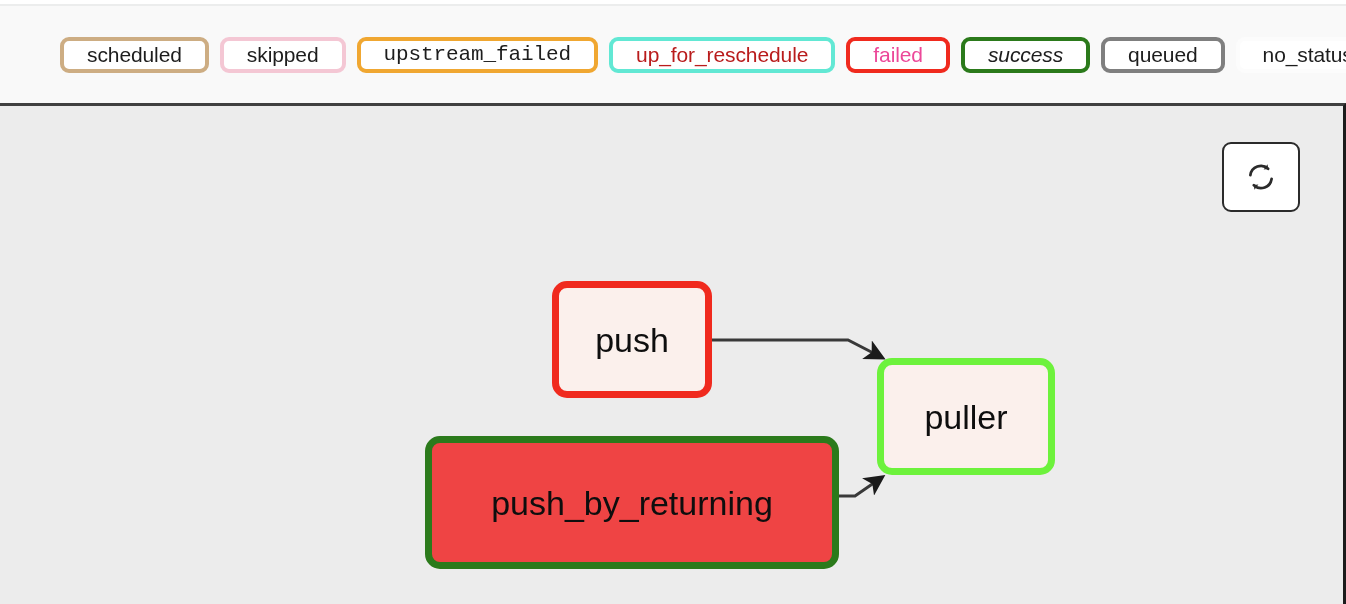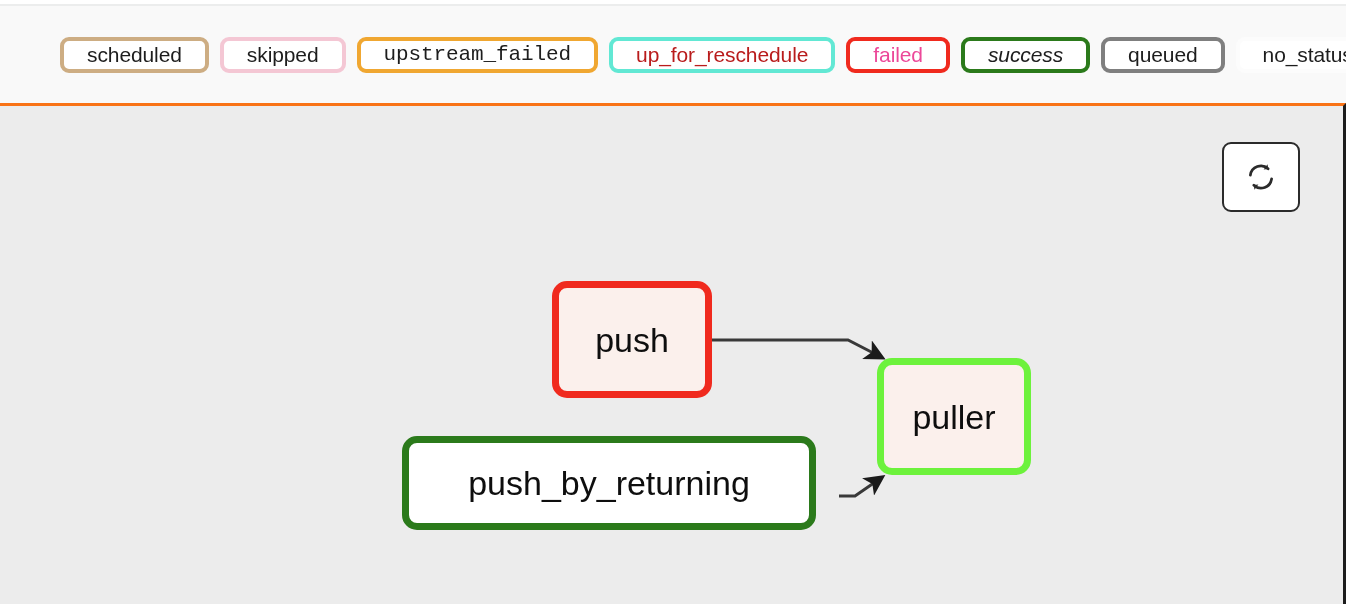--- a/index.html
+++ b/index.html
@@ -51,21 +51,21 @@
     white-space: nowrap;
     letter-spacing: -0.1px;
   }
 
   
   .graph-canvas {
     position: absolute;
     left: 0; top: 103px;
     width: 1346px; height: 501px;
     background: #ececec;
-    border-top: 3px solid #f97316;
+    border-top: 3px solid #404040;
     border-right: 3px solid #1c1c1c;
     overflow: hidden;
     padding-left: 12px;
   }
 
   
   .refresh-button {
     position: absolute;
     left: 1222px; top: 36px;
     width: 78px; height: 70px;
@@ -148,24 +148,24 @@
           <path d="M 0 0 L 12 6 L 0 12 L 3 6 z" fill="#1b1b1b"></path>
         </marker>
       </defs>
       <path fill="none" stroke="#393939" stroke-width="3" marker-end="url(#arrow)" d="M 712 234 L 848 234 L 881 251"></path>
       <path fill="none" stroke="#393939" stroke-width="3" marker-end="url(#arrow)" d="M 839 390 L 855 390 L 881 372"></path>
     </svg>
 
     <div class="node" style="left: 552px; top: 175px; width: 160px; height: 117px; border-color: rgb(240, 42, 30); background: rgb(251, 240, 236);">
       <span class="node-label">push</span>
     </div>
-    <div class="node" style="left: 402px; top: 330px; width: 414px; height: 94px; border-color: rgb(43, 122, 27); background: #ffffff;">
+    <div class="node" style="left: 425px; top: 330px; width: 414px; height: 133px; border-color: rgb(43, 122, 27); background: #ef4444;">
       <span class="node-label">push_by_returning</span>
     </div>
-    <div class="node" style="left: 877px; top: 252px; width: 154px; height: 117px; border-color: rgb(109, 242, 60); background: rgb(251, 240, 236);">
+    <div class="node" style="left: 877px; top: 252px; width: 178px; height: 117px; border-color: rgb(109, 242, 60); background: rgb(251, 240, 236);">
       <span class="node-label">puller</span>
     </div>
 
     <button class="refresh-button" title="Refresh">
       <span>
         <svg width="30" height="30" viewBox="0 0 24 24" fill="none" stroke="#2b2b2b" stroke-width="2.2" stroke-linecap="round" stroke-linejoin="round">
           <path d="M20.5 13.5a8.5 8.5 0 0 1-14.2 5.1"></path>
           <path d="M3.5 10.5a8.5 8.5 0 0 1 14.2-5.1"></path>
           <path d="M17.2 1.8 L17.9 5.6 L14.1 6.0 Z" fill="#2b2b2b" stroke="none"></path>
           <path d="M6.8 22.2 L6.1 18.4 L9.9 18.0 Z" fill="#2b2b2b" stroke="none"></path>

